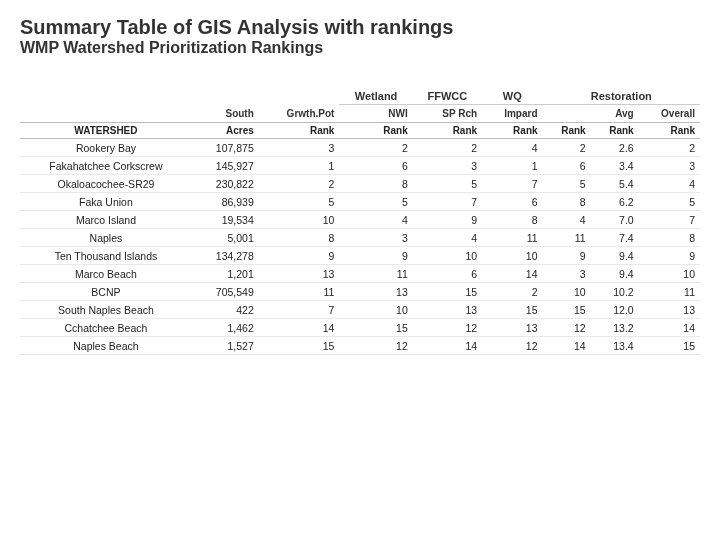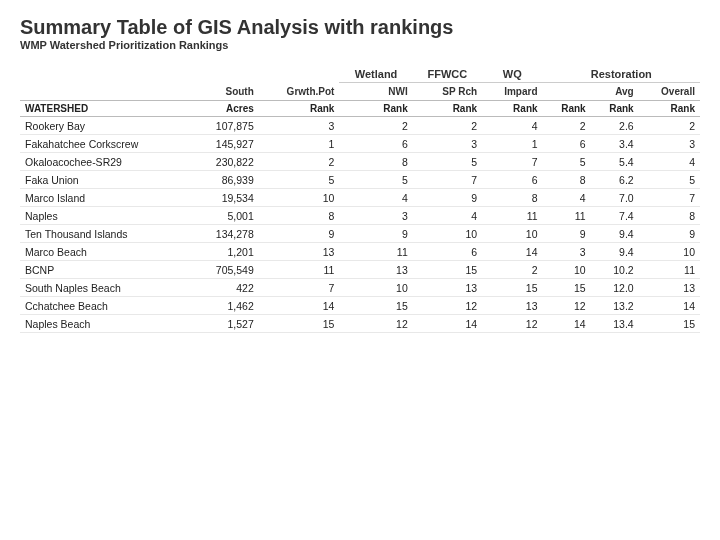--- a/index.html
+++ b/index.html
@@ -11,36 +11,36 @@
       padding: 16px 20px;
       font-size: 11px;
       color: #222;
     }
     h1 {
       font-size: 20px;
       font-weight: bold;
       color: #333;
     }
     h2 {
-      font-size: 11px;
-      font-weight: bold;
-      color: #333;
-      margin-bottom: 14px;
+      font-size: 16px;
+      font-weight: bold;
+      color: #333;
+      margin-bottom: 30px;
     }
     table {
       width: 100%;
       border-collapse: collapse;
       font-size: 11px;
     }
     th, td {
       padding: 3px 5px;
       text-align: right;
     }
     td:first-child, th:first-child {
-      text-align: left;
+      text-align: center;
     }
     thead tr th {
       font-weight: bold;
       color: #333;
       margin-top: 30px;
     }
     .header-group {
       text-align: center;
       font-weight: bold;
       border-bottom: 1px solid #ccc;

